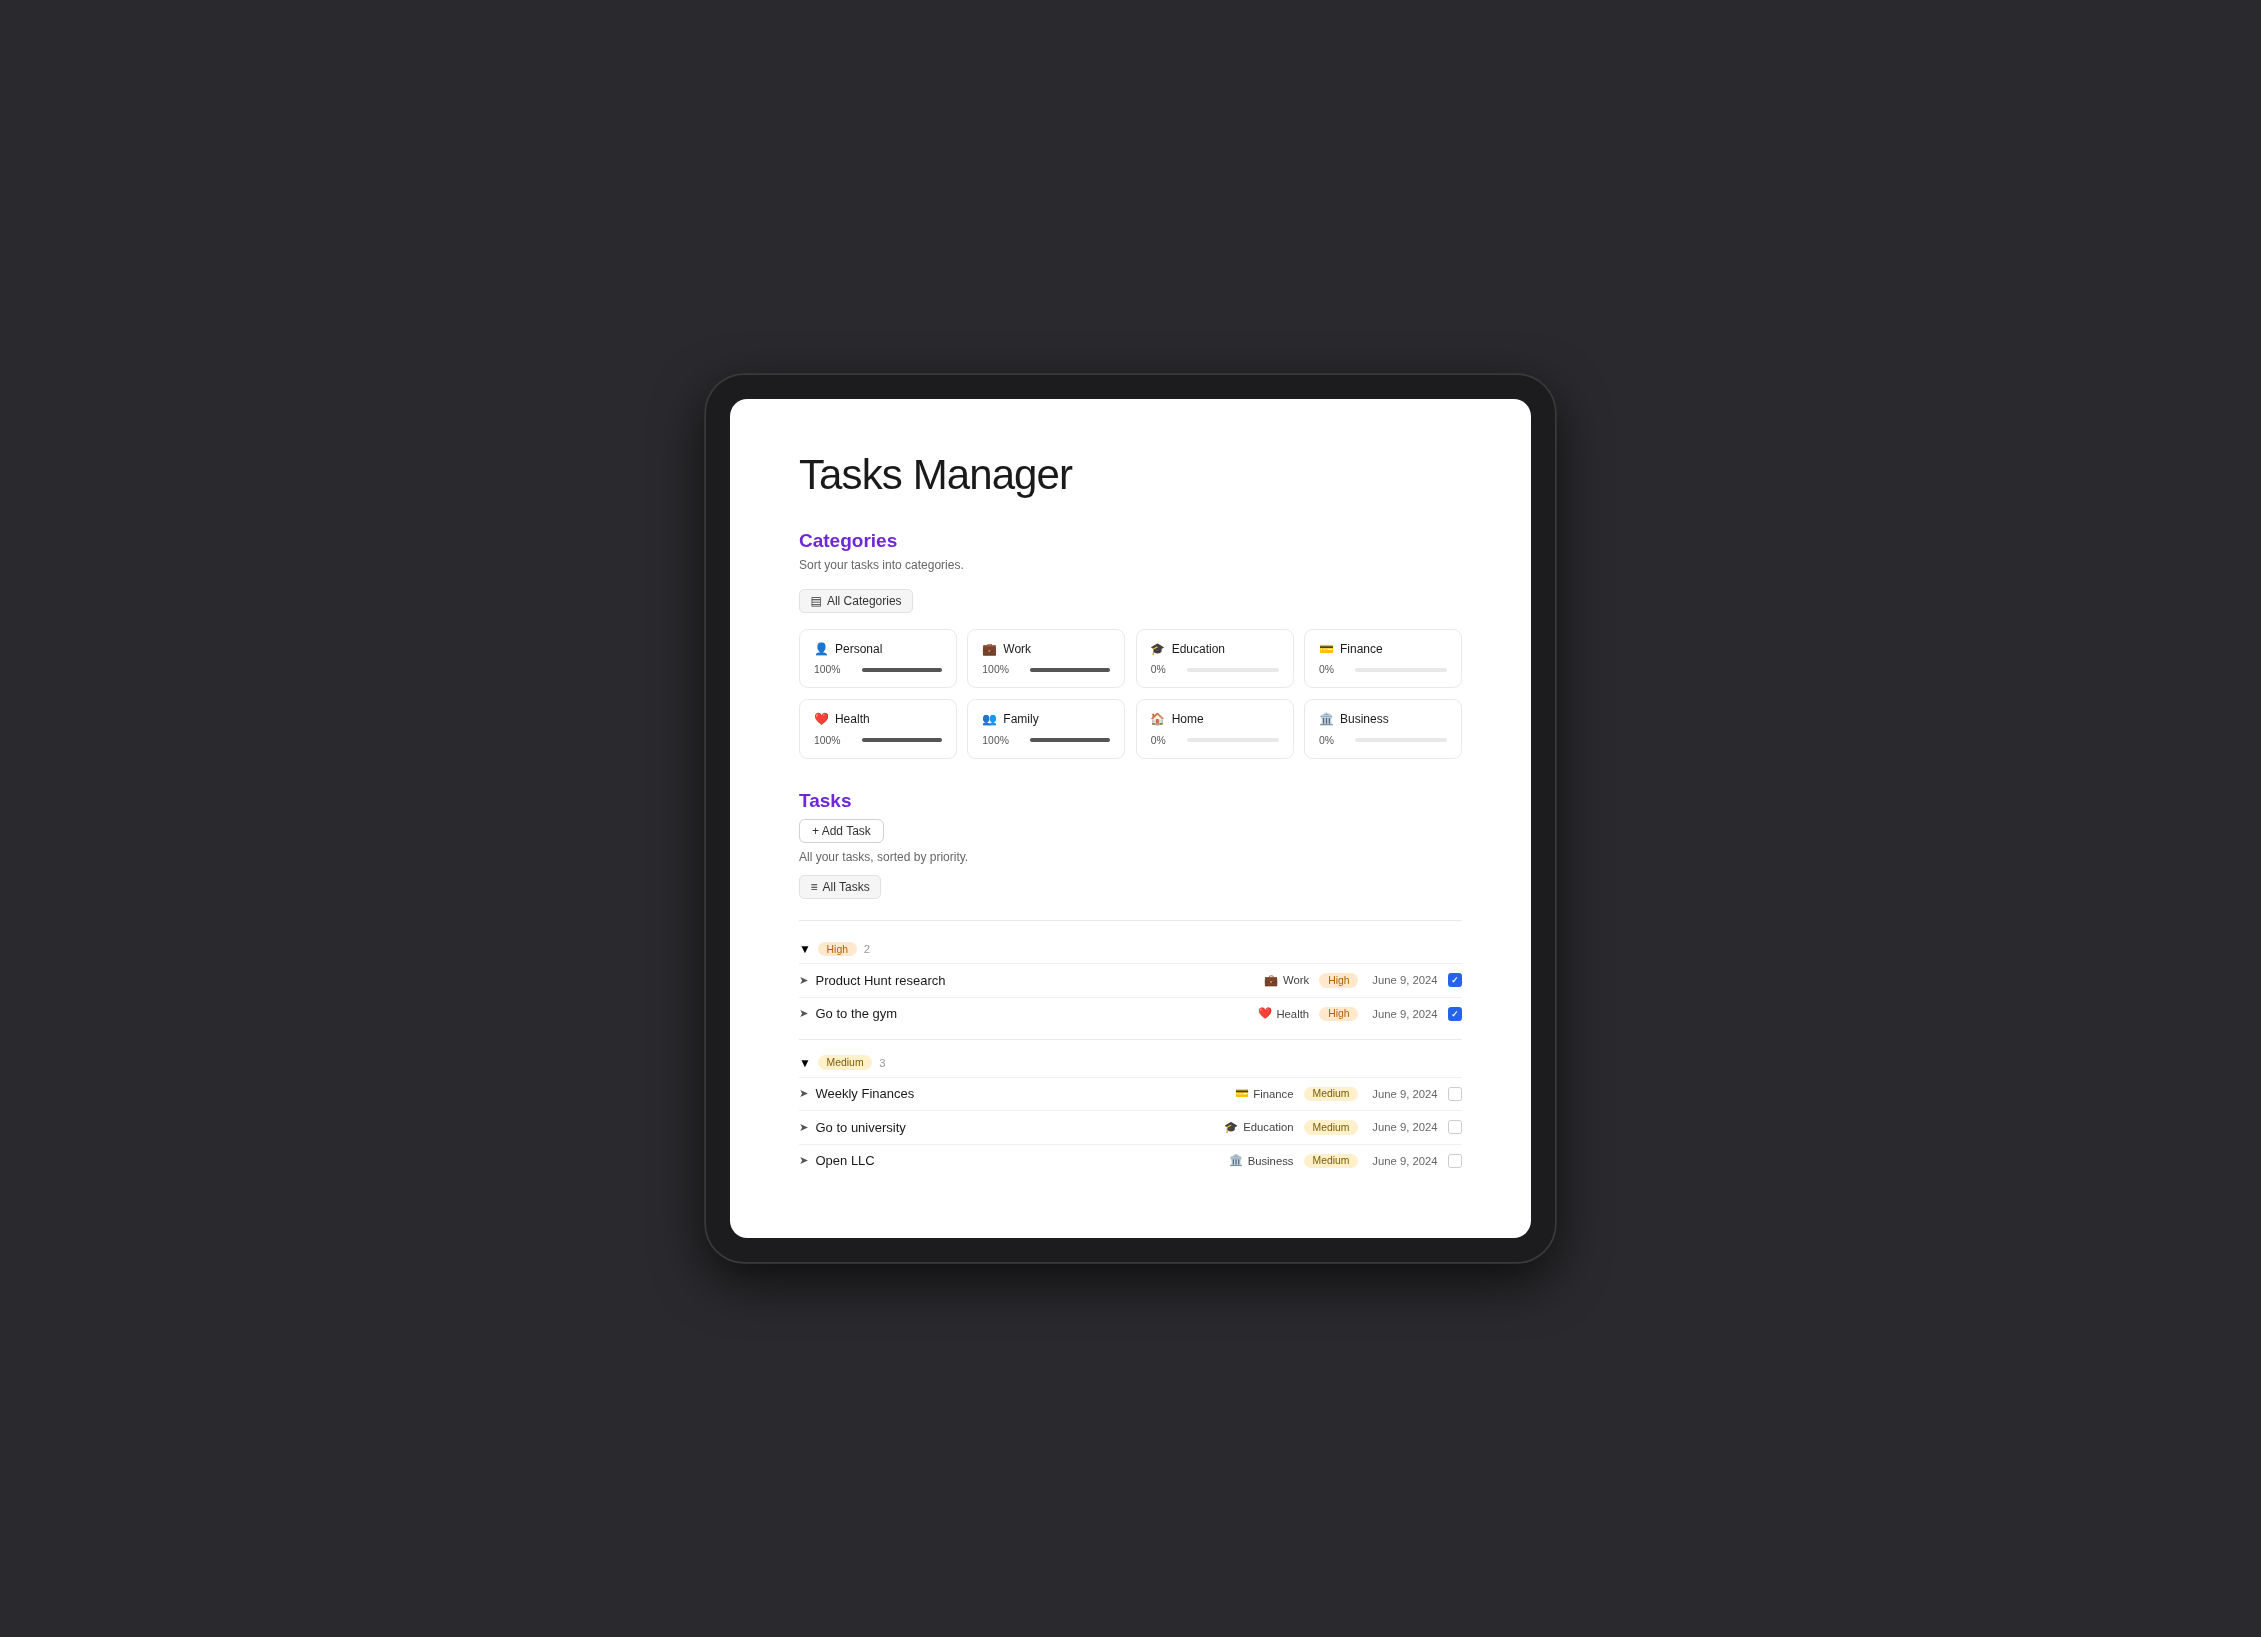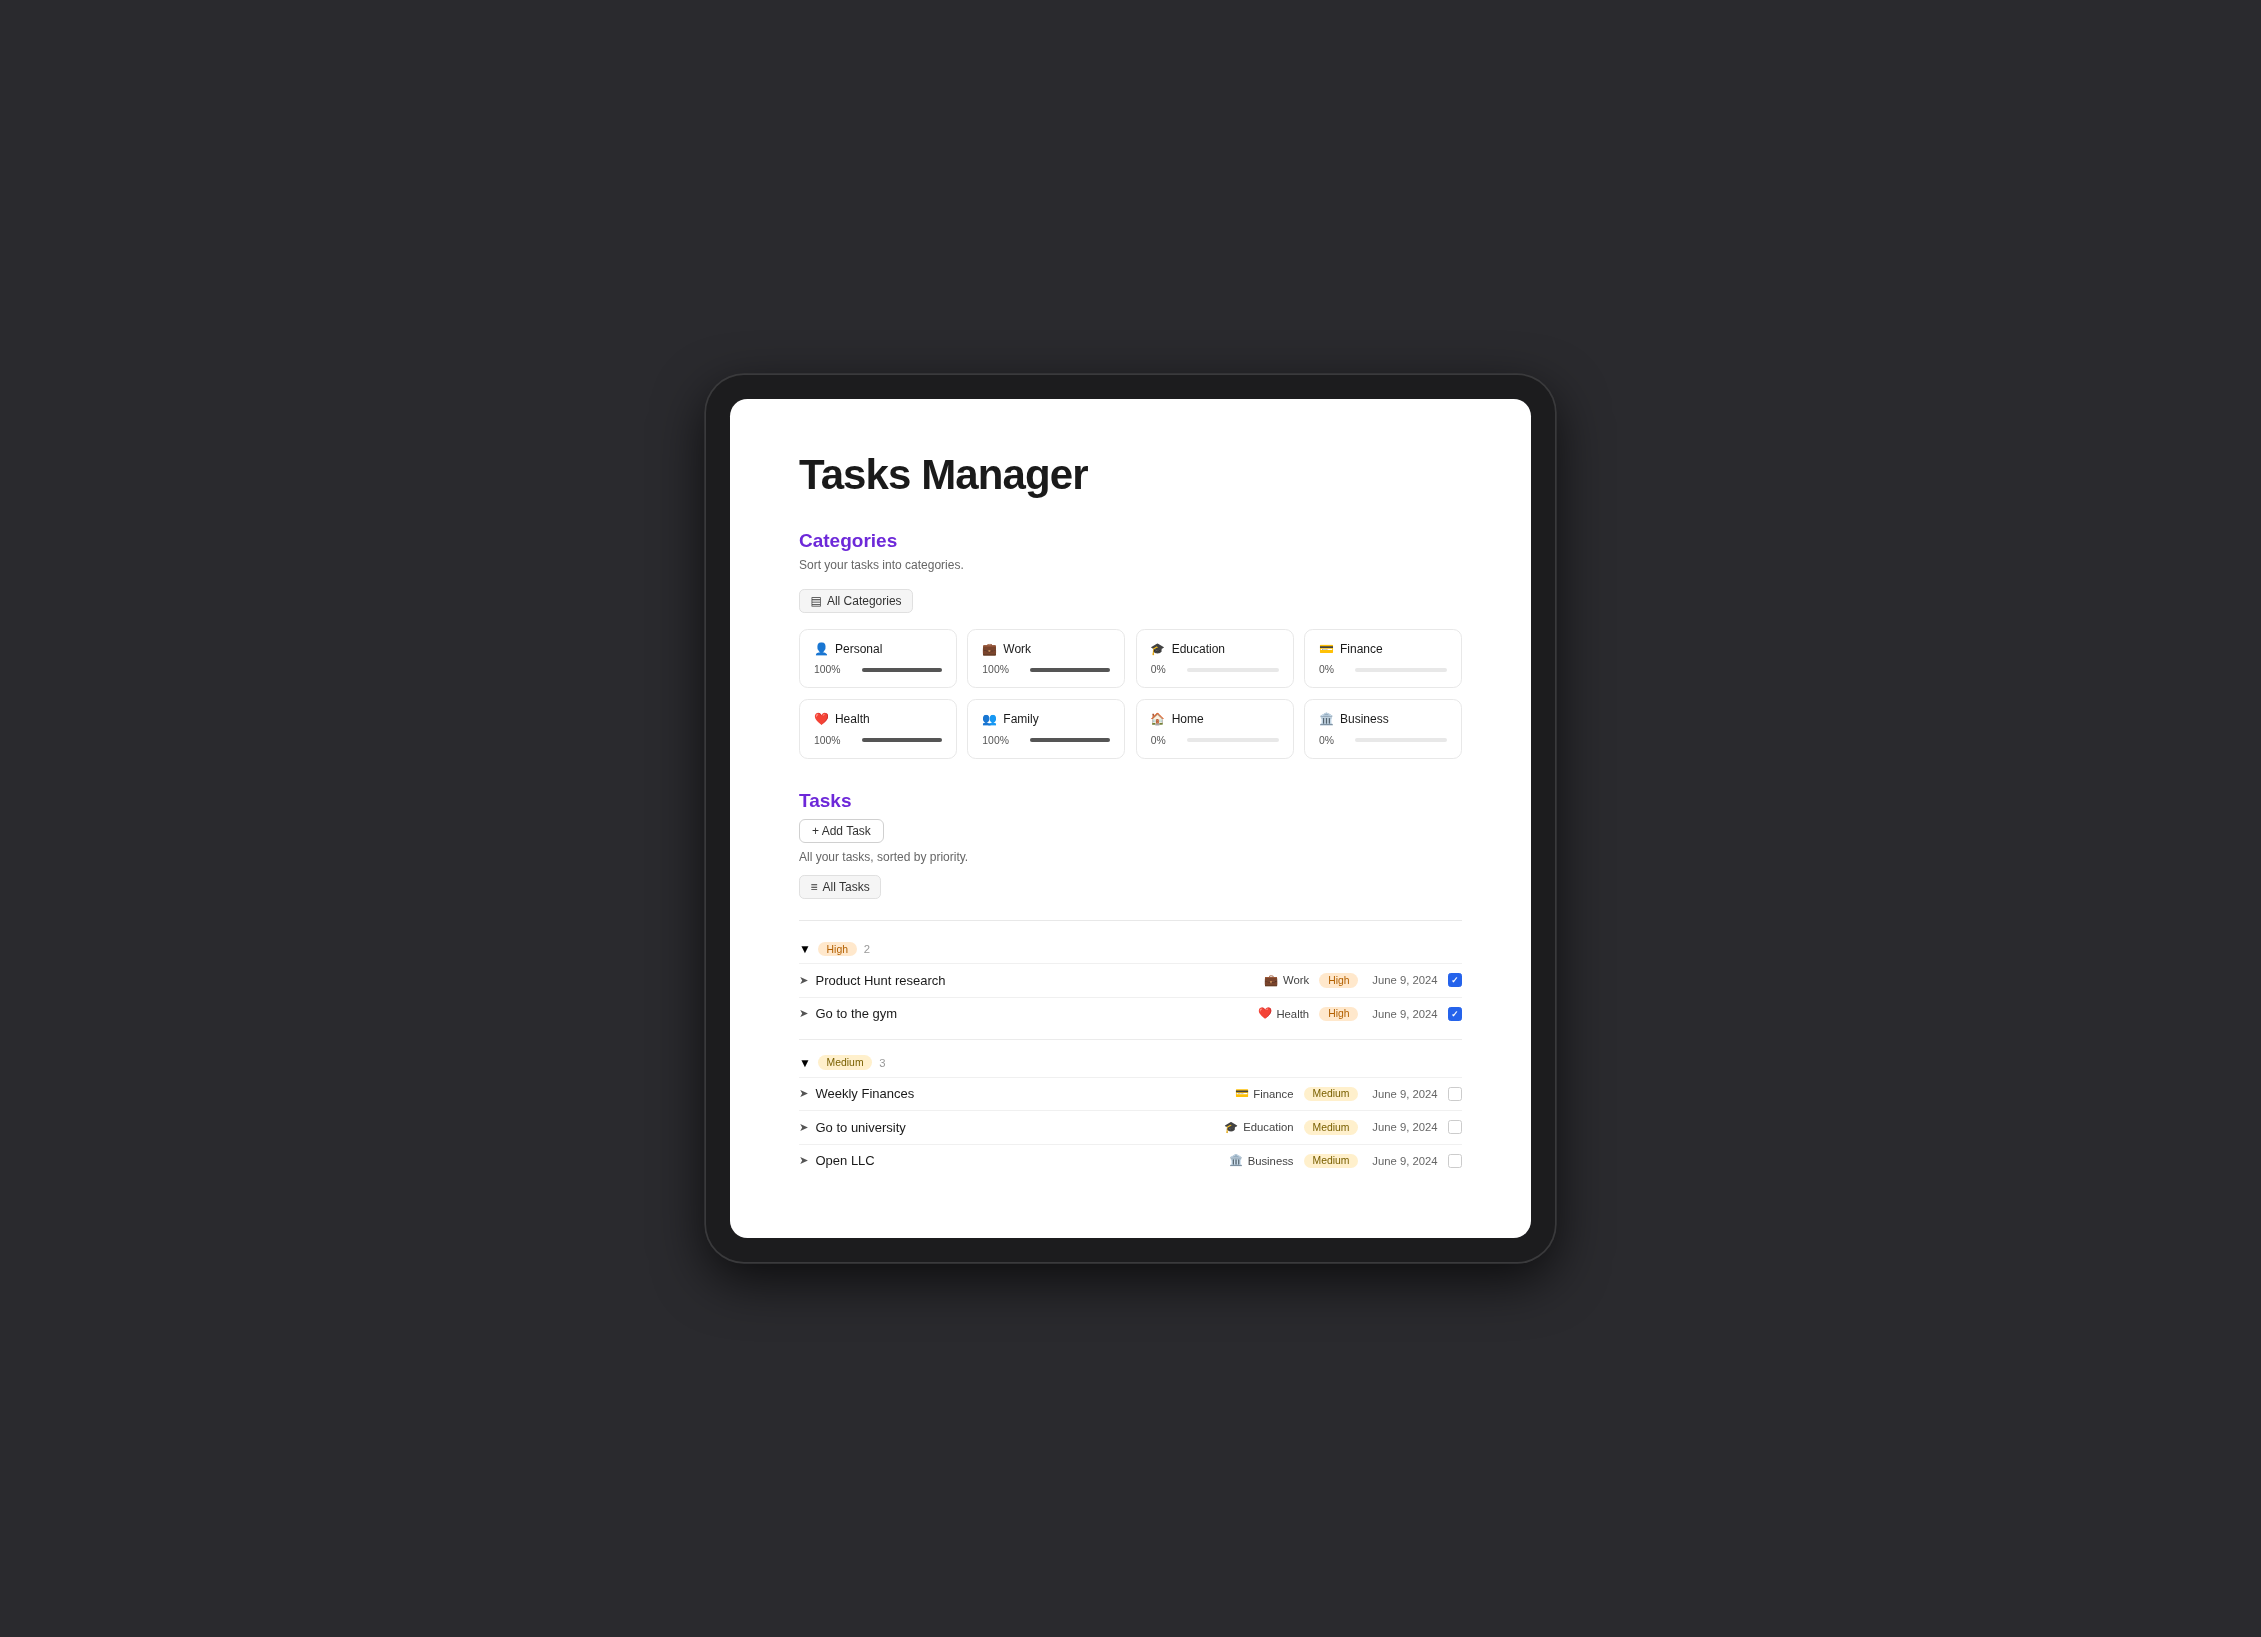--- a/index.html
+++ b/index.html
@@ -21,21 +21,21 @@
     }
     .screen {
       background: #ffffff;
       border-radius: 17.3px;
       padding: 52px 69px 52px 69px;
       min-height: 572px;
       overflow-y: auto;
     }
     .page-title {
       font-size: 42px;
-      font-weight: 700;
+      font-weight: 400;
       color: #1a1a1a;
       margin-bottom: 31px;
       letter-spacing: -0.9px;
     }
     .section-title {
       font-size: 19px;
       font-weight: 700;
       color: #6d28d9;
       margin-bottom: 5.2px;
     }

